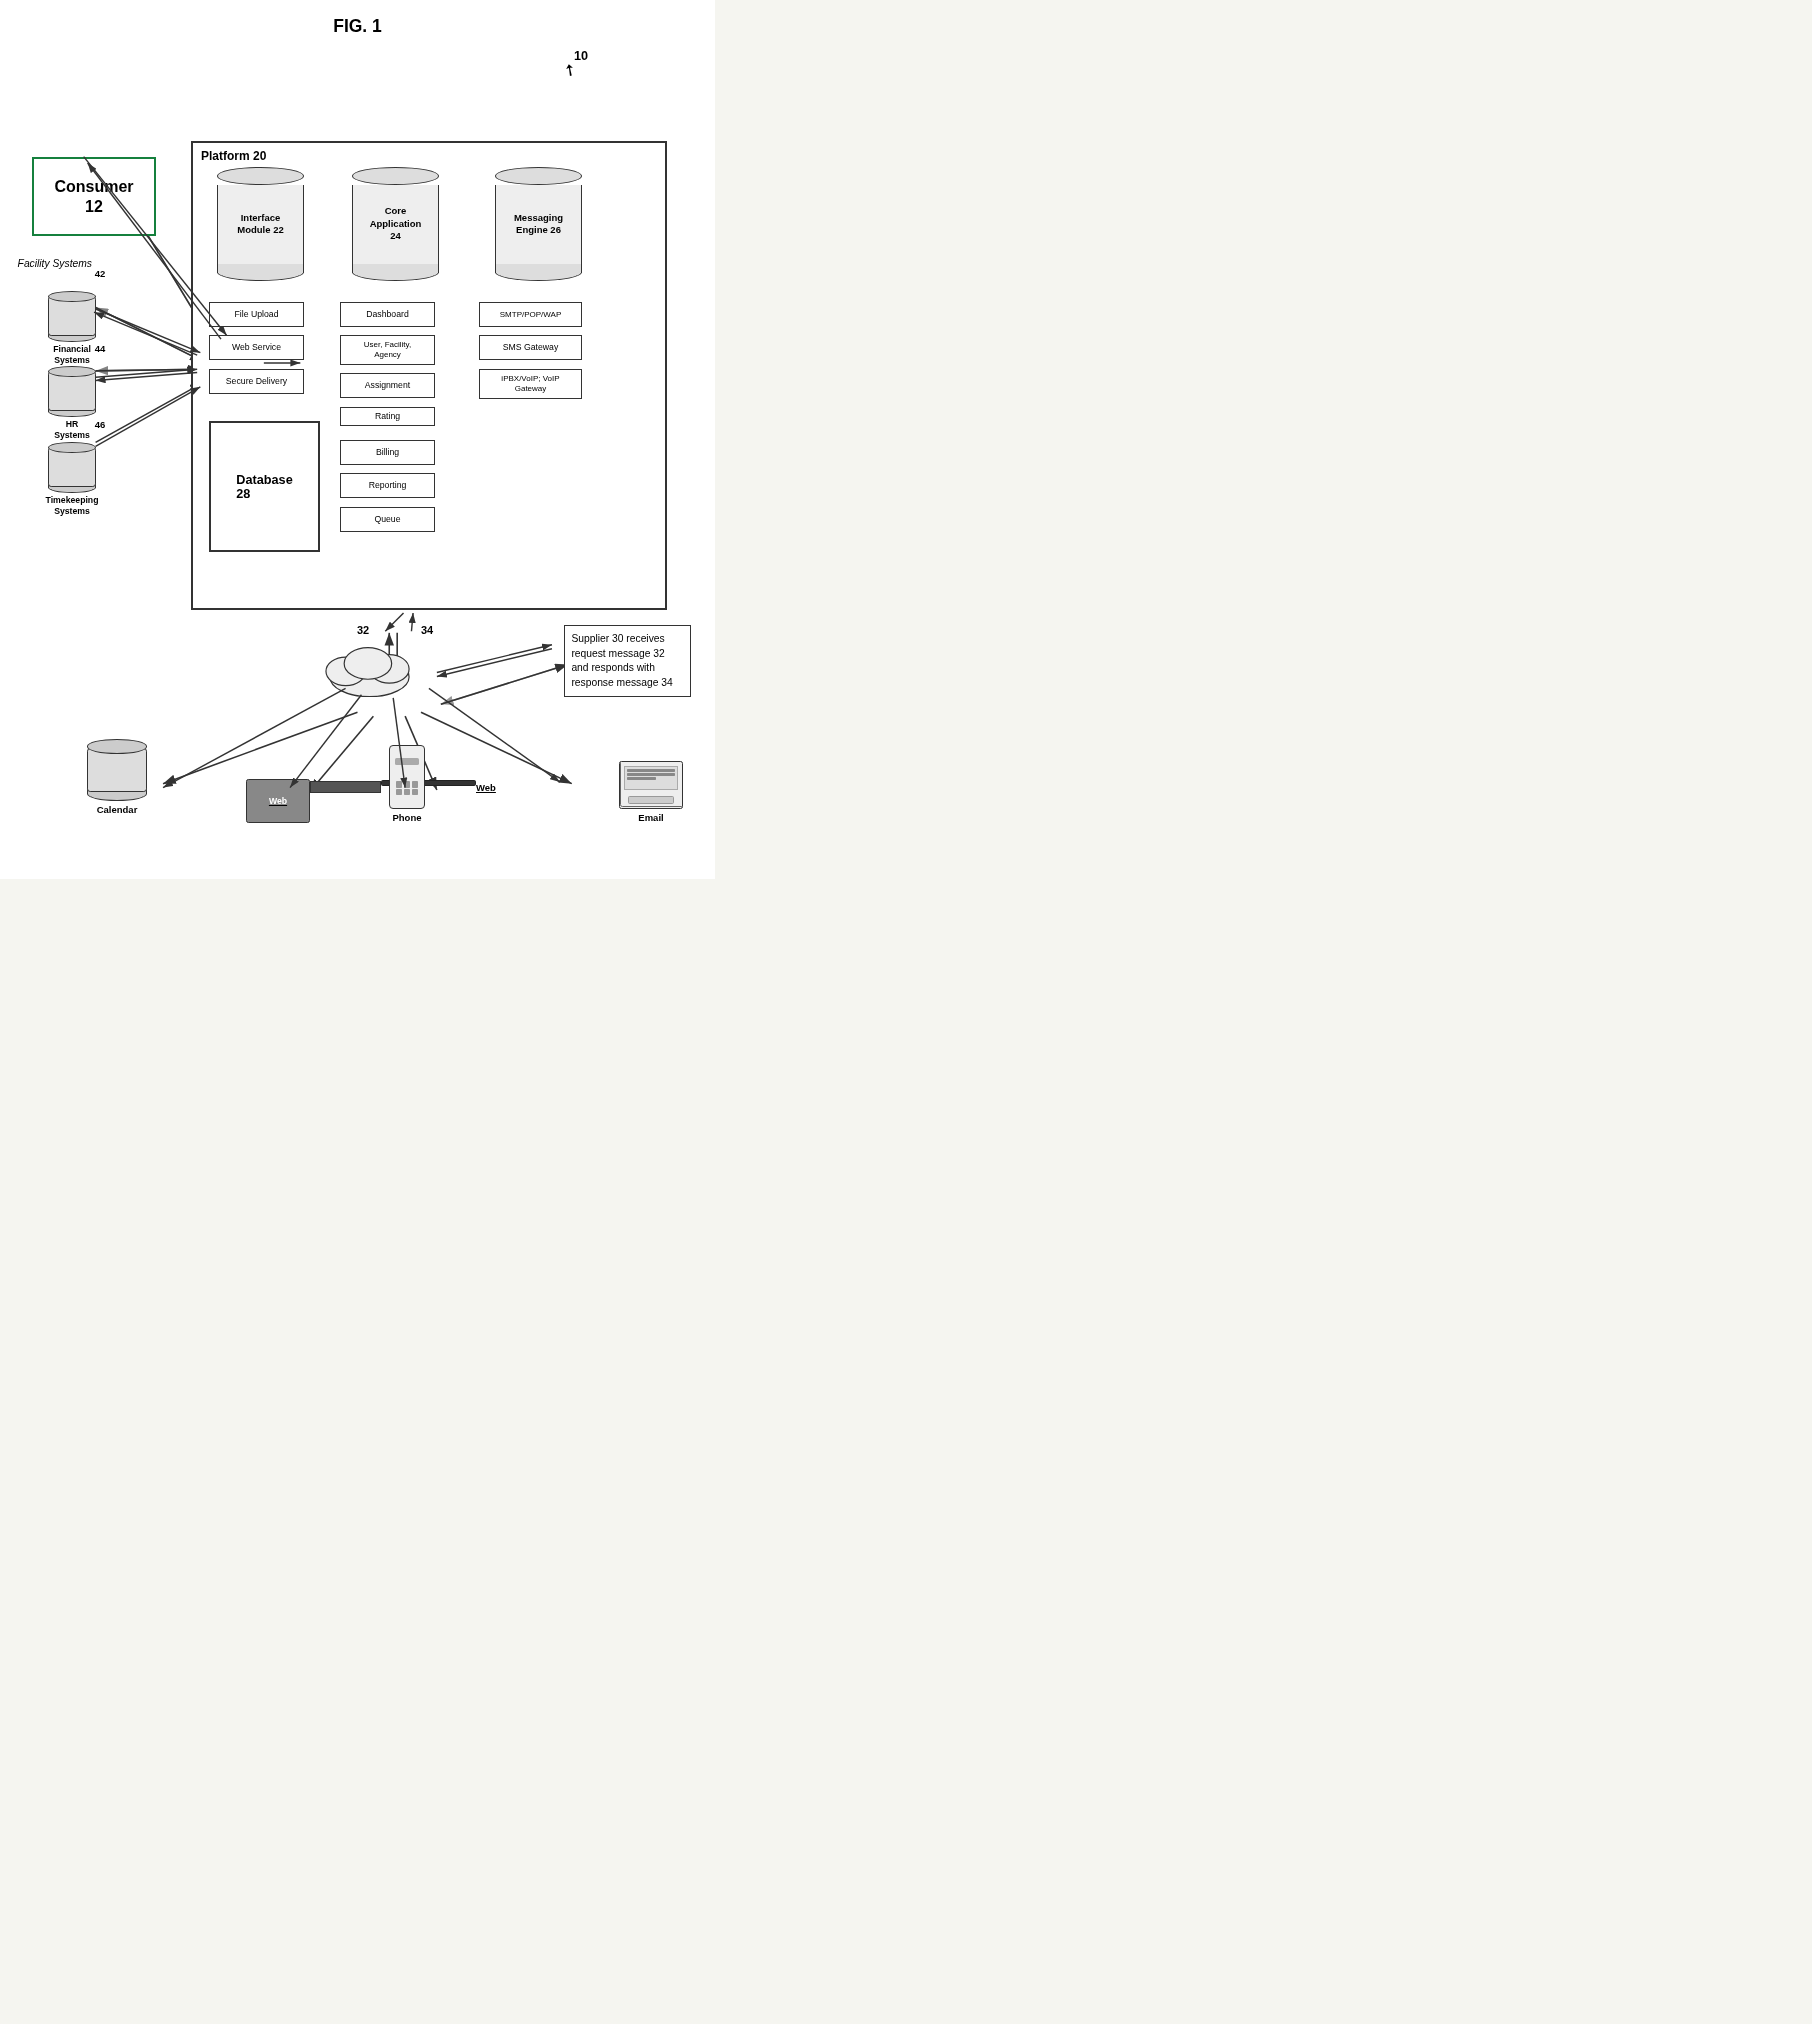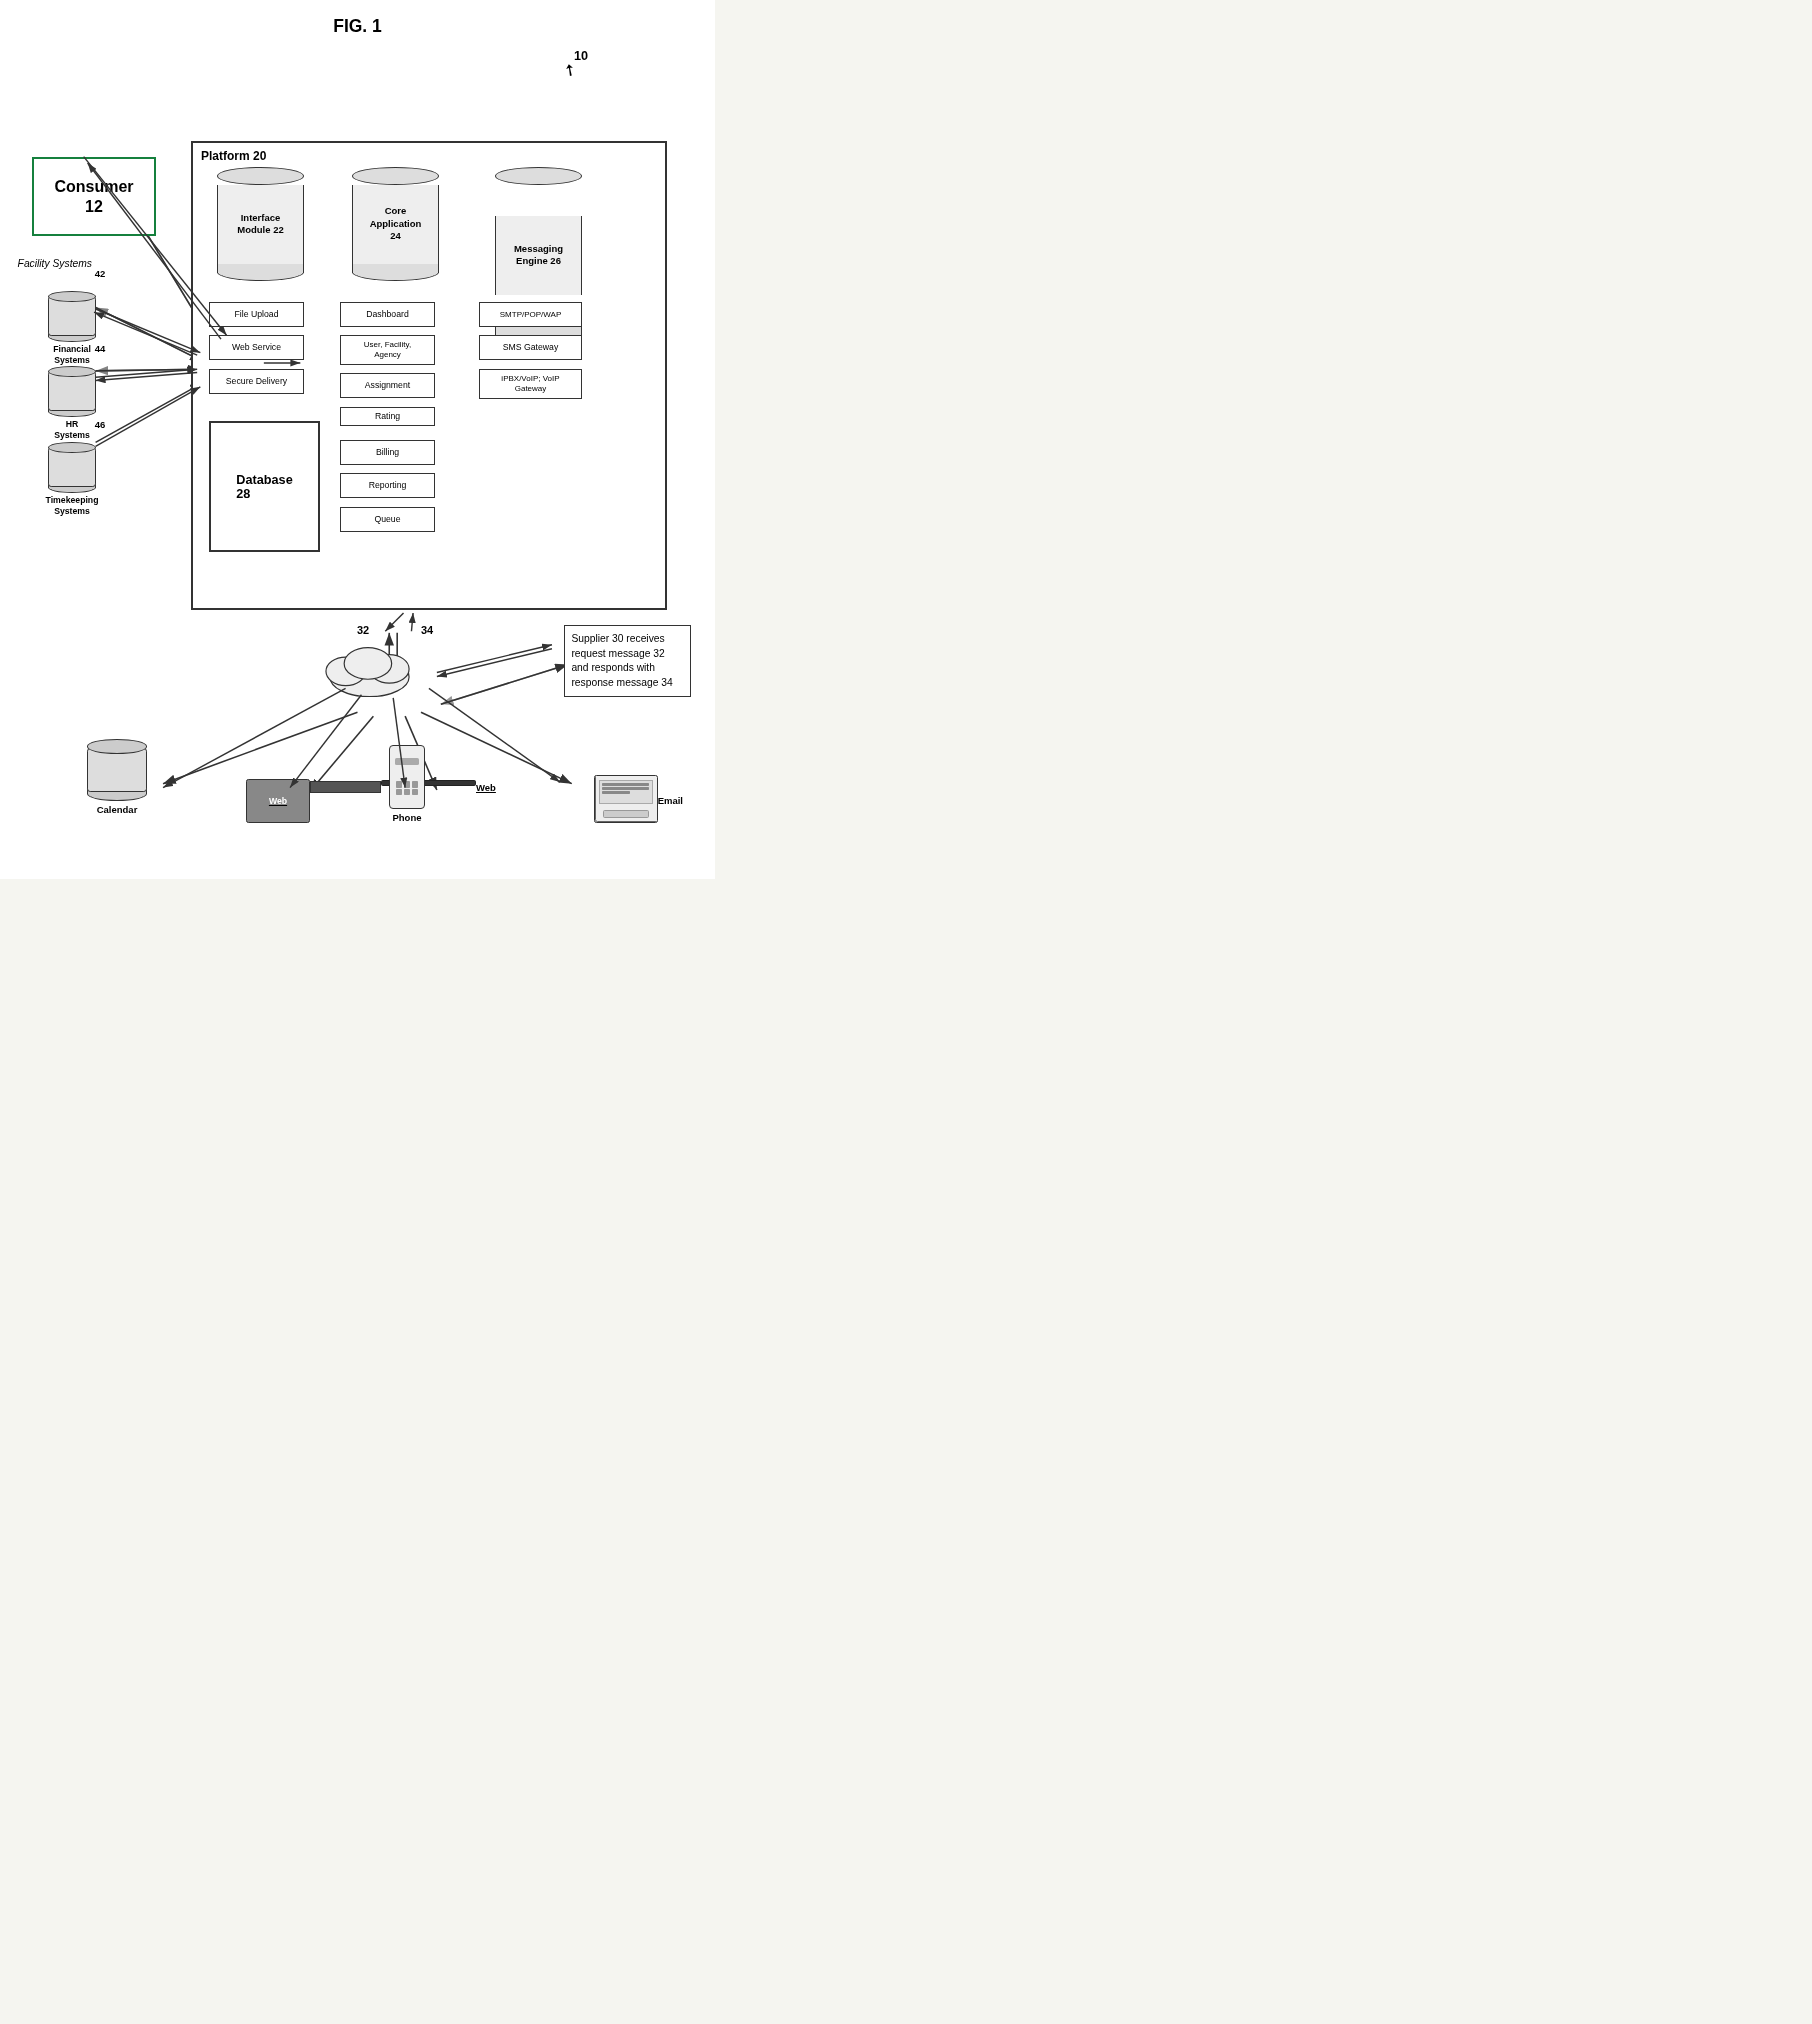--- a/index.html
+++ b/index.html
@@ -238,21 +238,21 @@
       flex-direction: column;
       align-items: center;
     }
 
     
     .email-device {
       position: absolute;
       bottom: 40px;
       right: 16px;
       display: flex;
-      flex-direction: row;
+      flex-direction: column;
       align-items: center;
     }
 
     .device-label {
       font-size: 9.5px;
       font-weight: bold;
       margin-top: 3.2px;
     }
   </style>
 </head>
@@ -365,21 +365,21 @@
         <div class="big-cyl-body">Interface<br>Module 22</div>
         <div class="big-cyl-bottom"></div>
       </div>
 
       <div class="big-cyl" style="position:absolute; top:24px; left:159px;">
         <div class="big-cyl-top"></div>
         <div class="big-cyl-body">Core<br>Application<br>24</div>
         <div class="big-cyl-bottom"></div>
       </div>
 
-      <div class="big-cyl" style="position:absolute; top:24px; left:302px;gap:31px;">
+      <div class="big-cyl" style="position:absolute; top:24px; left:302px;">
         <div class="big-cyl-top"></div>
         <div class="big-cyl-body">Messaging<br>Engine 26</div>
         <div class="big-cyl-bottom"></div>
       </div>
 
       <div class="module-box" style="position:absolute; top:159px; left:16px; width:95px; height:25.4px;">File Upload</div>
       <div class="module-box" style="position:absolute; top:192px; left:16px; width:95px; height:25.4px;">Web Service</div>
       <div class="module-box" style="position:absolute; top:226px; left:16px; width:95px; height:25.4px;">Secure Delivery</div>
 
       <div class="module-box" style="position:absolute; top:159px; left:147px; width:95px; height:25.4px;">Dashboard</div>

